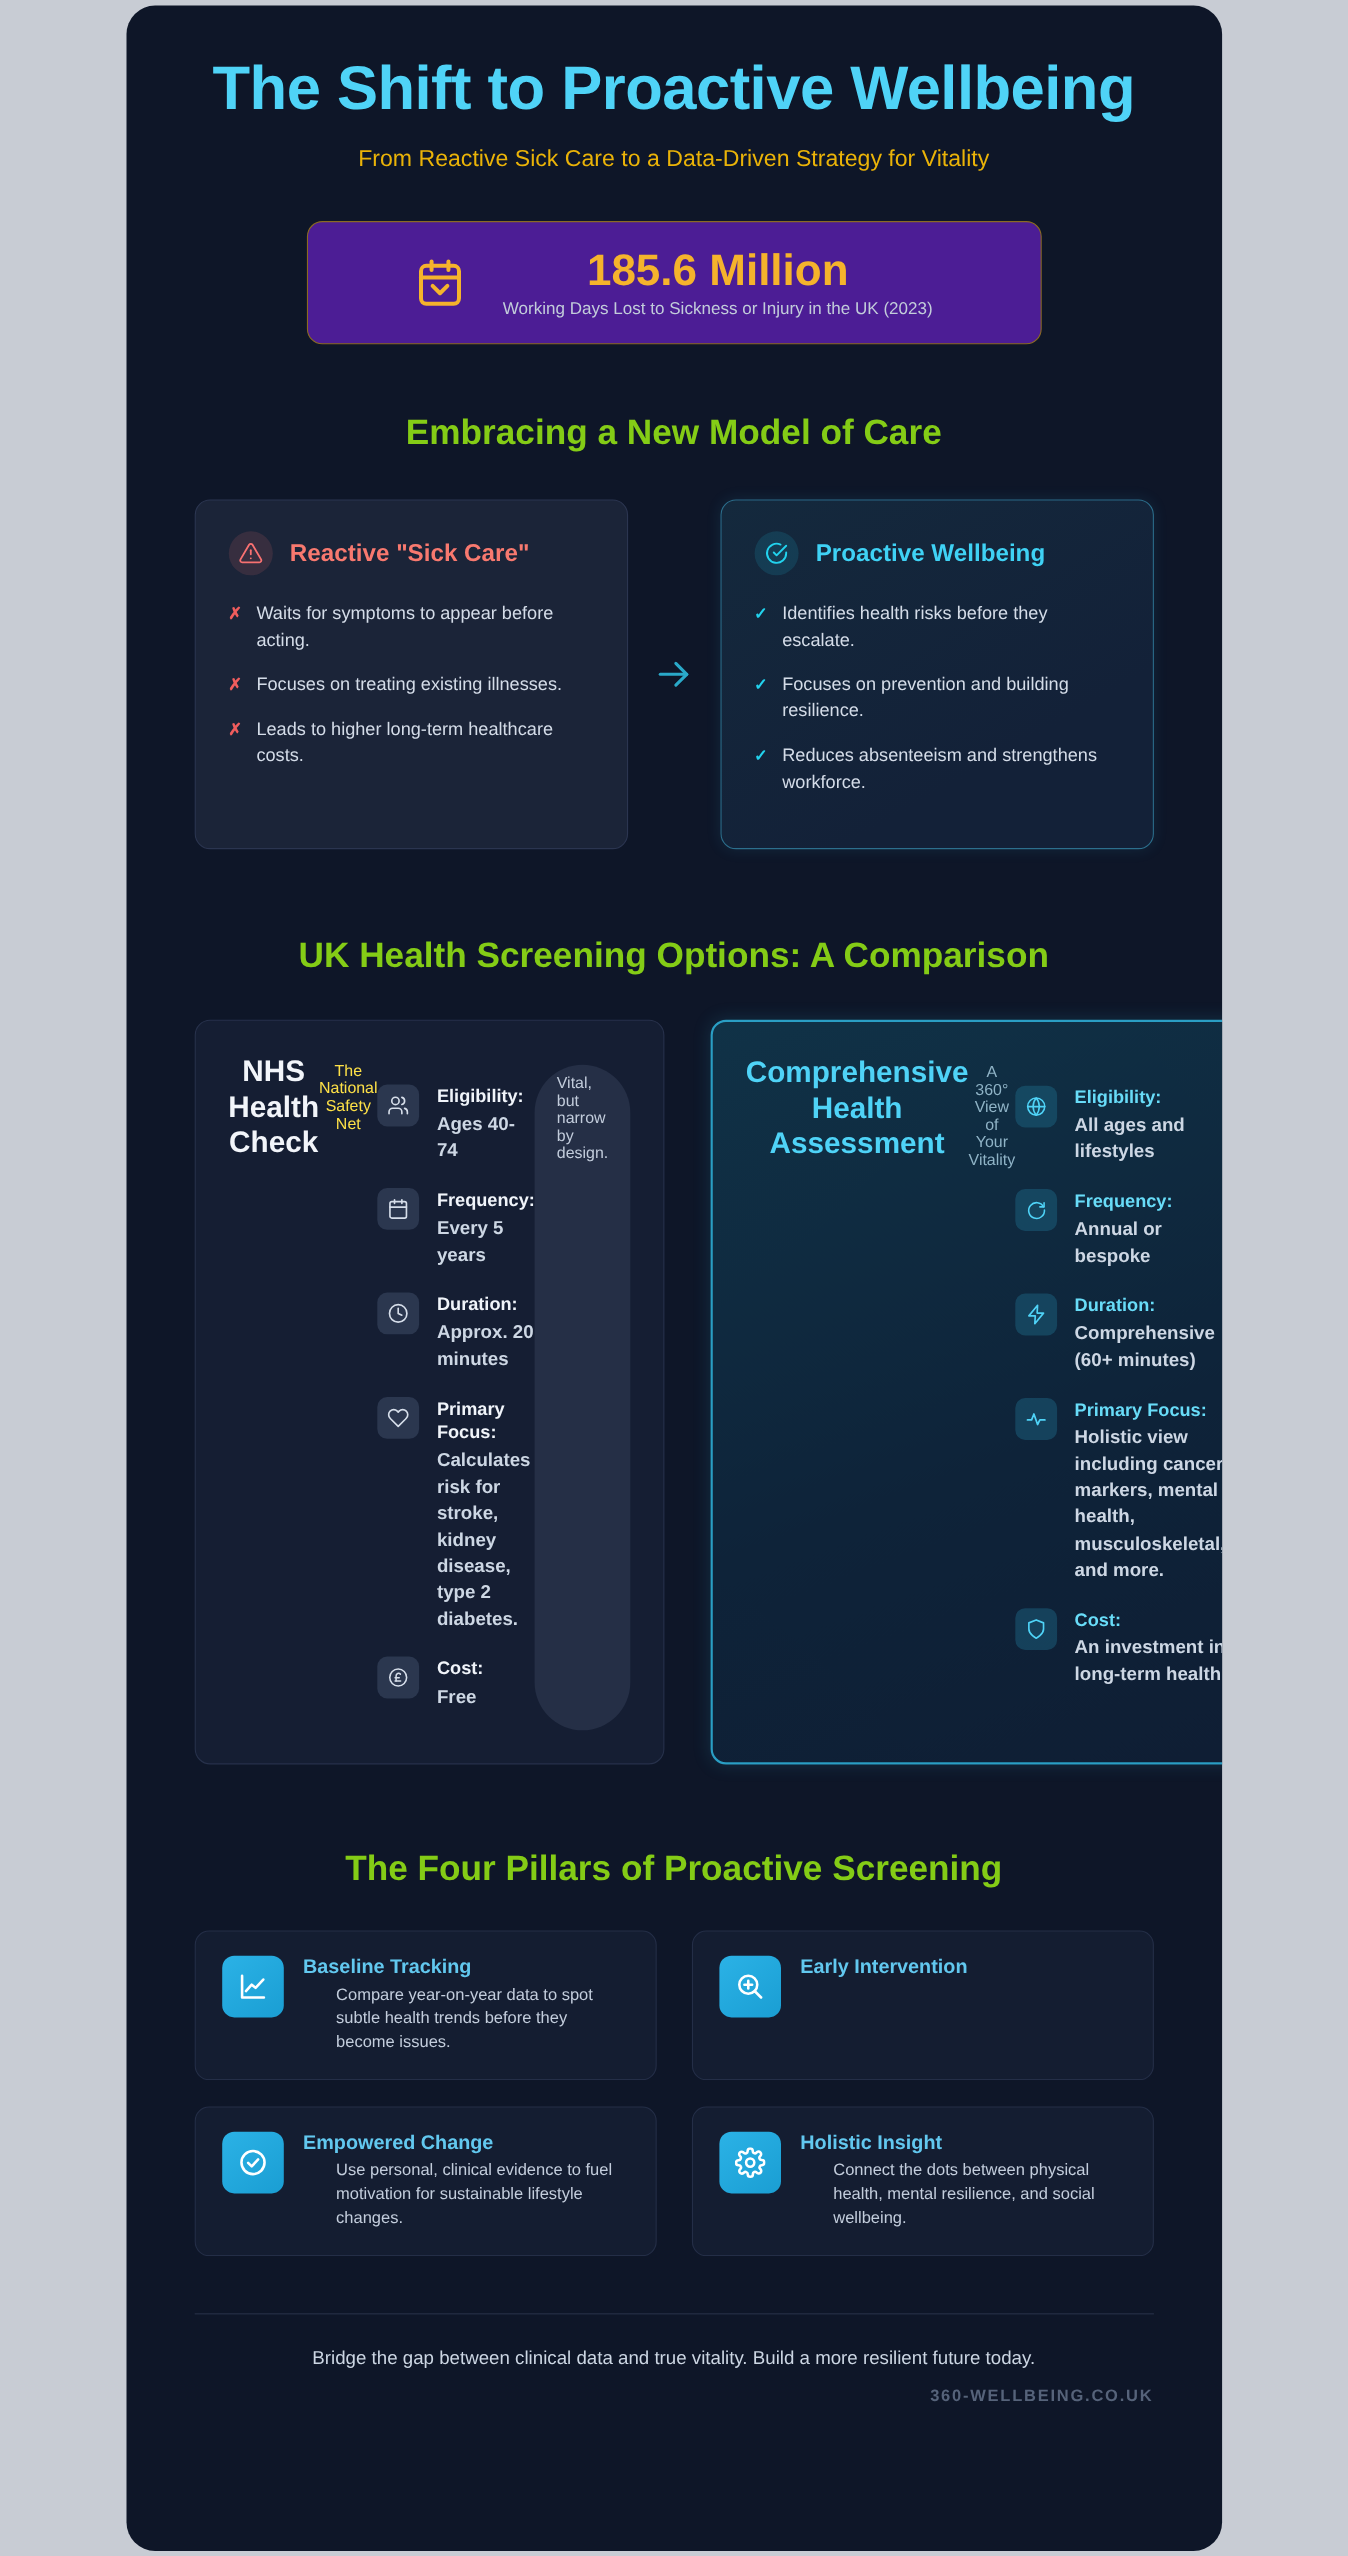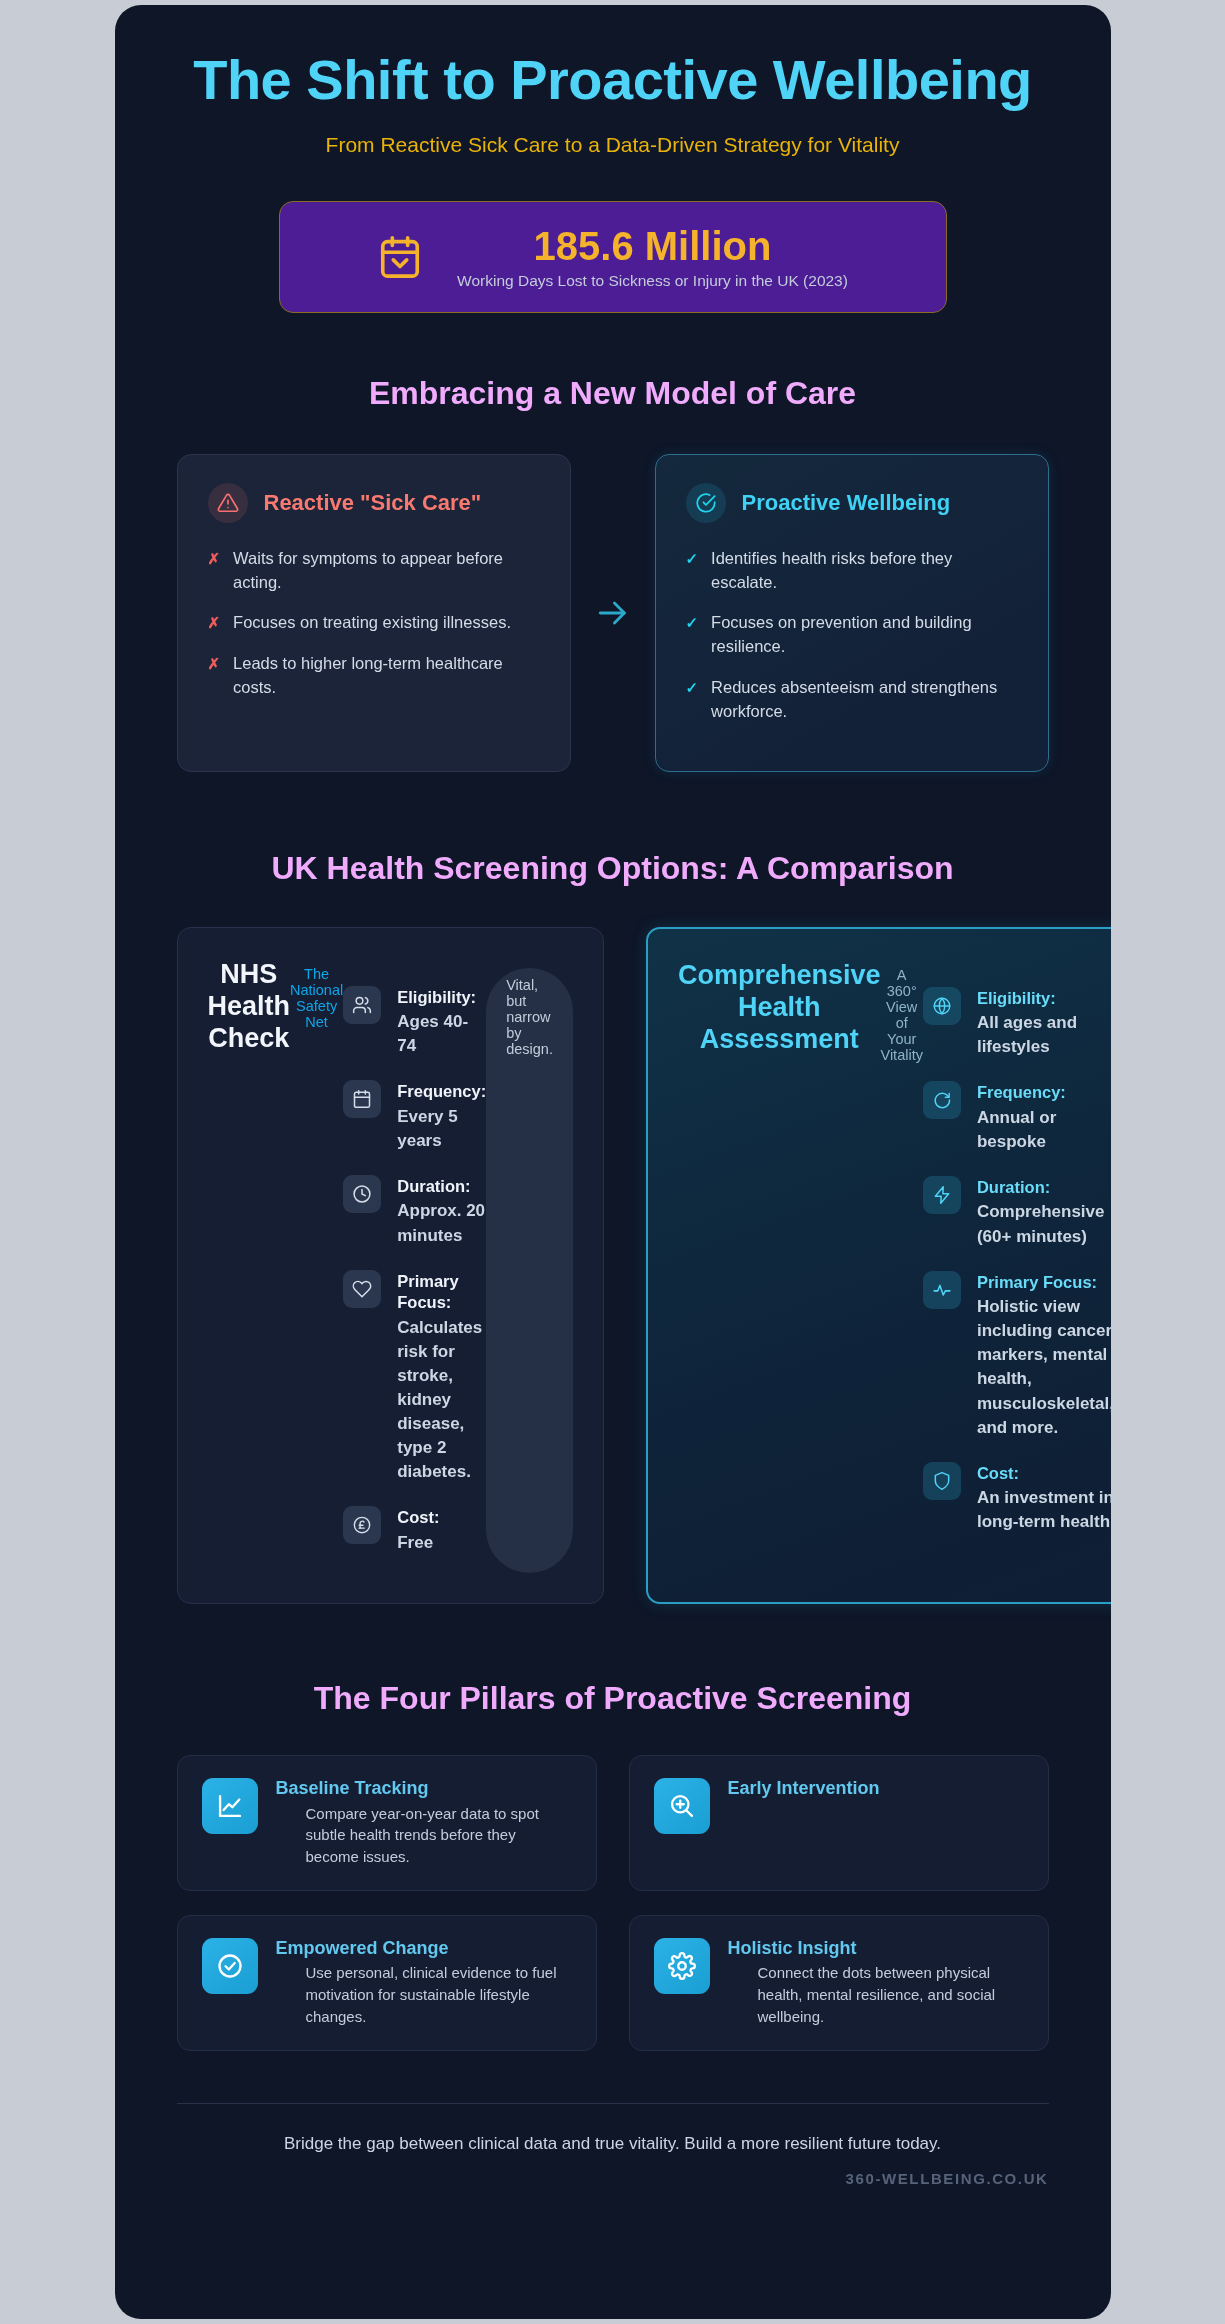--- a/index.html
+++ b/index.html
@@ -66,21 +66,21 @@
     font-size: 15.5px;
     color: #c2ccda;
     margin-top: 4px;
   }
 
   
   .section-heading {
     text-align: center;
     font-size: 32px;
     font-weight: bold;
-    color: #f0abfc;
+    color: #84cc16;
   }
   .sh-1 { margin-top: 62px; }
   .sh-2 { margin-top: 78px; }
   .sh-3 { margin-top: 76px; }
 
   
   .model-row {
     margin-top: 42px;
     display: flex;
     align-items: center;
@@ -169,21 +169,21 @@
     font-size: 27px;
     font-weight: bold;
     line-height: 1.2;
   }
   .screen-title.white { color: #f2f5fa; }
   .screen-title.cyan { color: #4fd3f7; }
   .screen-sub {
     text-align: center;
     font-size: 14.5px;
     margin-top: 8px;
-    color: #0ea5e9;
+    color: #fde047;
   }
   .screen-sub.cyanish { color: #8fb3c6; }
 
   .spec-list { margin-top: 28px; flex: 1 1 auto; }
   .spec {
     display: flex;
     gap: 16px;
     margin-bottom: 22px;
   }
   .spec-ic {

